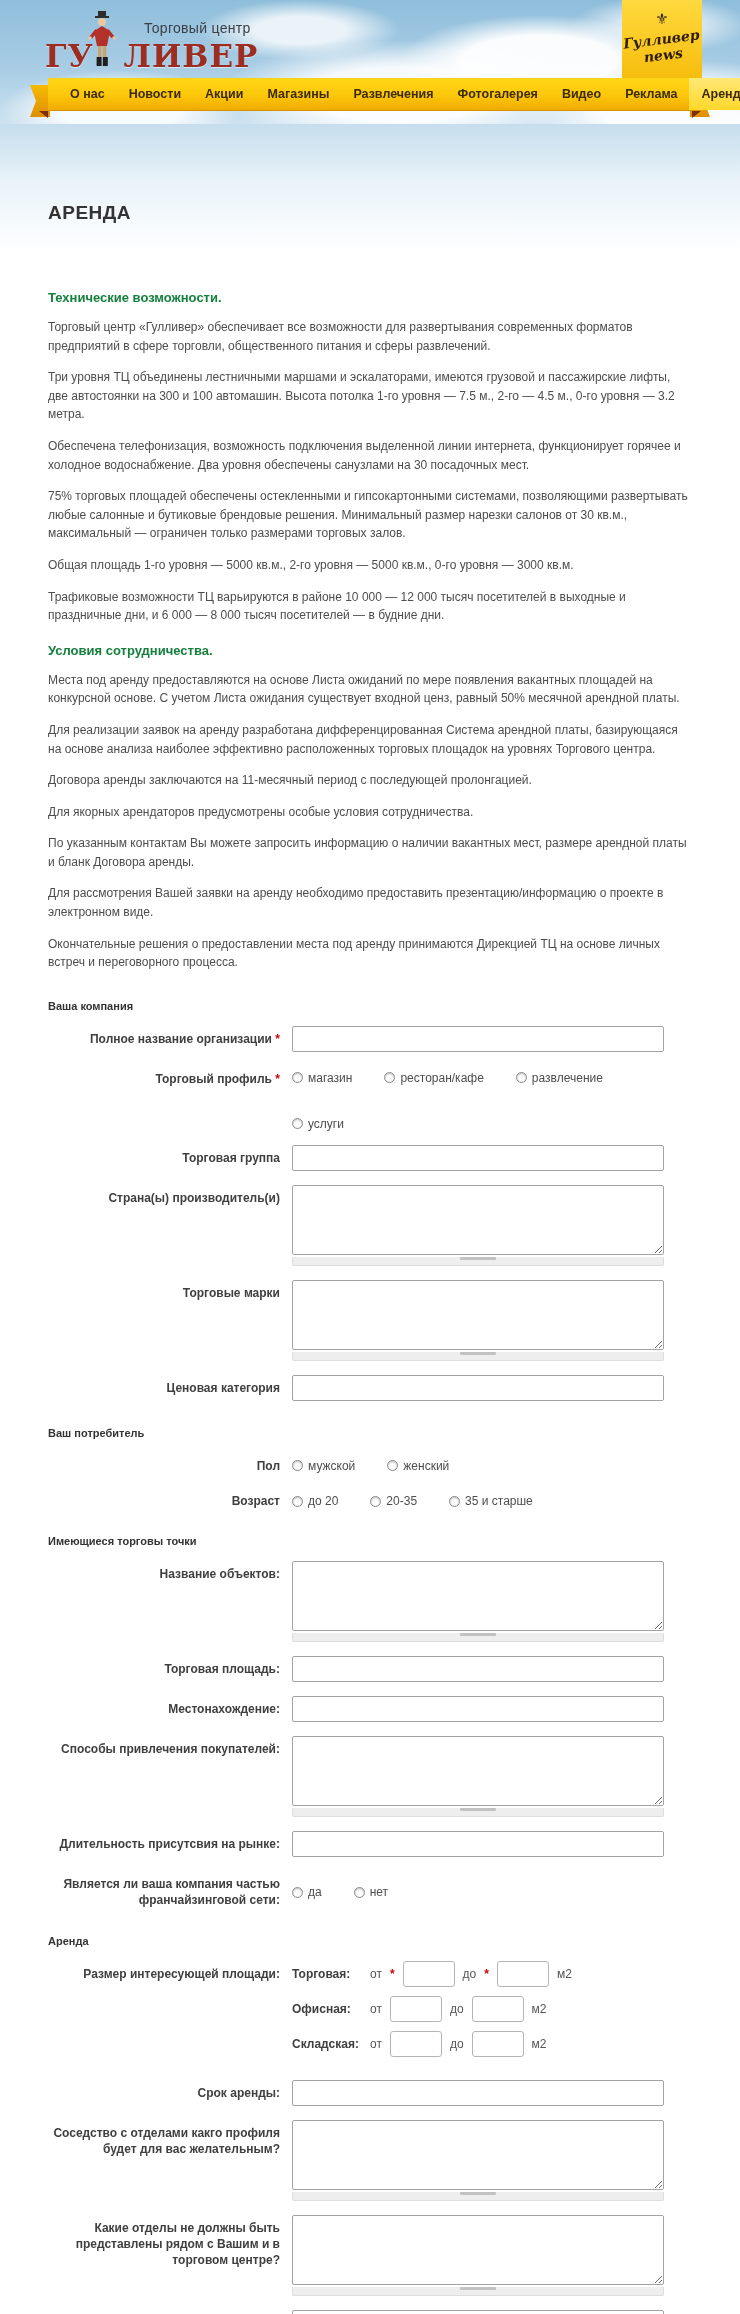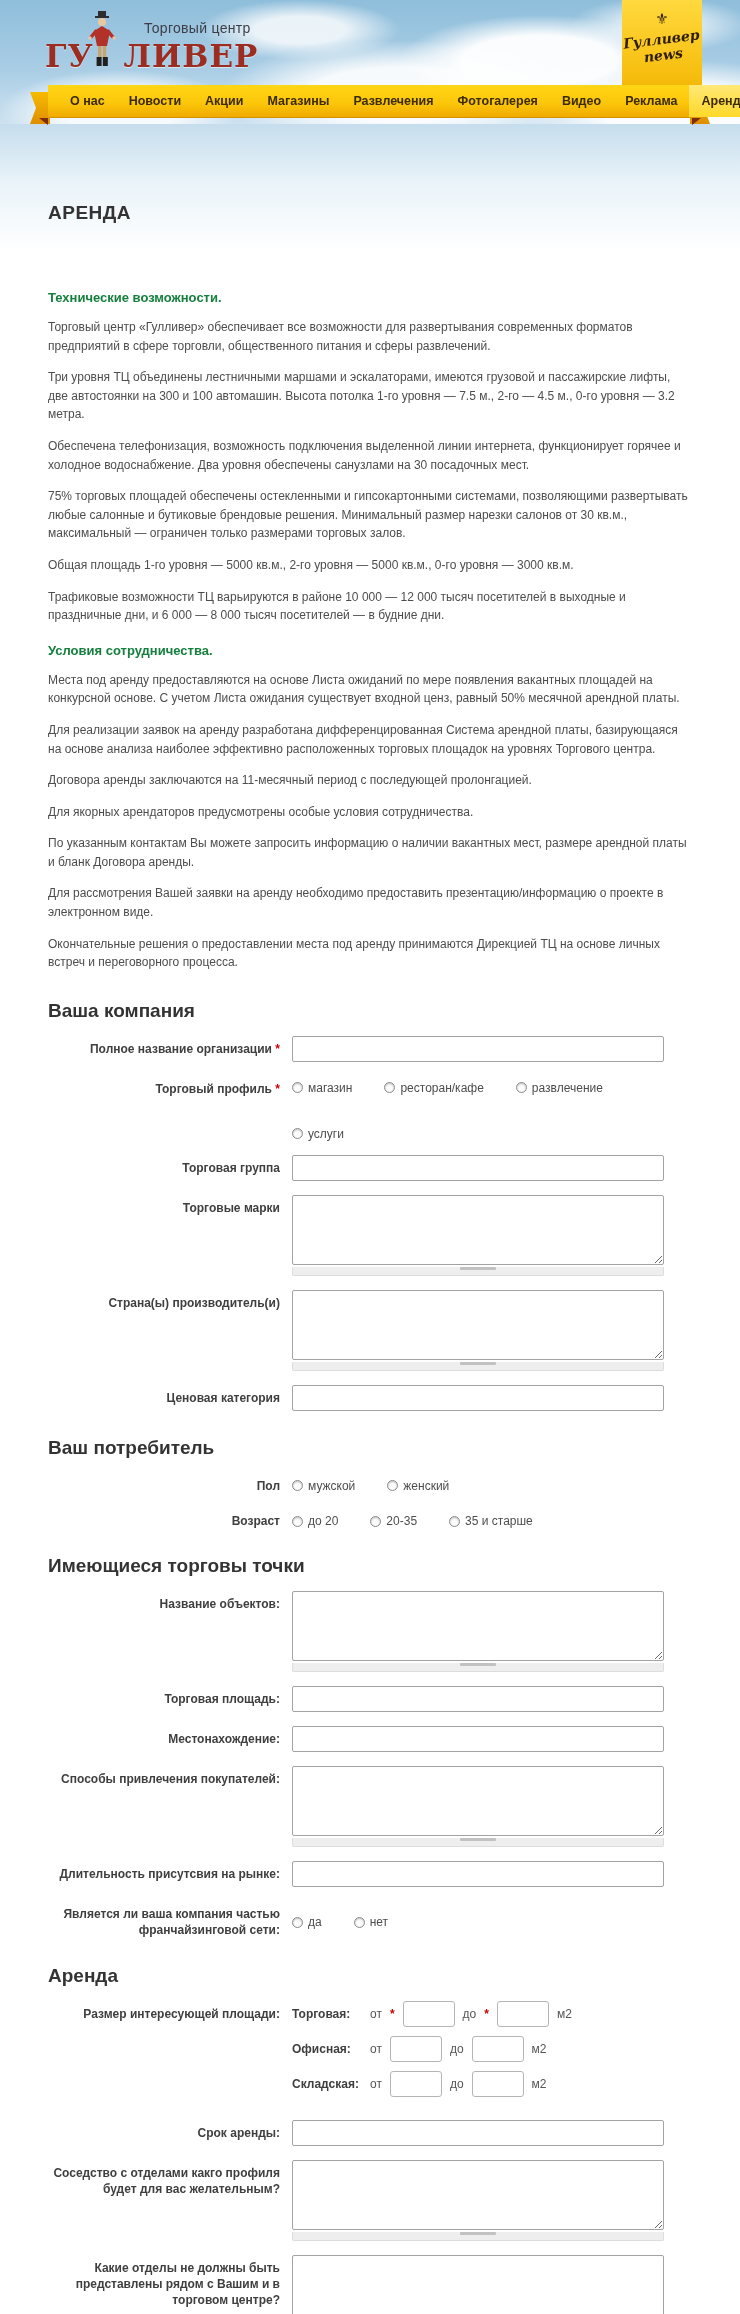--- a/index.html
+++ b/index.html
@@ -51,21 +51,21 @@
     box-shadow: 0 2px 4px rgba(0,0,0,.25);
   }
   .pennant .ornament { display:block; margin-top: 10px; font-size: 15px; color: #32200b; }
   .pennant .ptext {
     display: inline-block; margin-top: 3px; transform: rotate(-7deg);
     font-family: "DejaVu Serif", serif; font-style: italic; font-weight: bold;
     font-size: 14px; line-height: 1.15; color: #2e1d09;
   }
 
   
-  nav.ribbon { position: absolute; left: 48px; right: 48px; bottom: 0; height: 39px; }
+  nav.ribbon { position: absolute; left: 48px; right: 48px; bottom: 0; height: 46px; }
   .ribbon-bar {
     position: relative; height: 33px;
     background: linear-gradient(180deg, #ffd616 0%, #fcc70a 55%, #f0ab01 100%);
     border-bottom: 1px solid #d49200;
     display: flex; justify-content: space-between; align-items: stretch;
     padding: 0 10px; z-index: 2;
   }
   .nav-item {
     display: flex; align-items: center; padding: 0 12px;
     font-weight: bold; font-size: 12.5px; color: #3c2a00;
@@ -92,21 +92,21 @@
   }
   h1.page-title { font-size: 19px; color: #333; letter-spacing: .5px; }
 
   
   main { padding: 20px 48px 0; }
   .sec-title { font-size: 13px; font-weight: bold; color: #15803d; margin: 18px 0 6px; }
   main p { font-size: 12px; line-height: 1.55; margin: 13px 0; color: #4d4d4d; max-width: 648px; }
 
   
   form { margin-top: 28px; }
-  .group-title { font-size: 19px; font-weight: bold; color: #333; margin: 26px 0 14px; }
+  .group-title { font-size: 11px; font-weight: bold; color: #333; margin: 26px 0 14px; }
   .form-row { display: flex; margin-bottom: 14px; }
   .form-label {
     width: 244px; padding-right: 12px; padding-top: 5px;
     text-align: right; font-weight: bold; color: #3f3f3f; font-size: 12px; line-height: 1.35;
   }
   .form-field { width: 372px; }
   .req { color: #cc0000; font-weight: bold; }
   input[type="text"], textarea {
     width: 100%; border: 1px solid #a3a3a3; border-radius: 2px;
     background: #fff; font: 12px "Liberation Sans", sans-serif; color: #333;
@@ -245,29 +245,29 @@
             </label>
         </div>
       </div>
 
       <div class="form-row">
         <div class="form-label">Торговая группа</div>
         <div class="form-field"><input type="text" style=""></div>
       </div>
 
       <div class="form-row">
+        <div class="form-label">Страна(ы) производитель(и)</div>
+        <div class="form-field">
+          <textarea style=""></textarea>
+          <div class="grippie"></div>
+        </div>
+      </div>
+
+      <div class="form-row">
         <div class="form-label">Торговые марки</div>
-        <div class="form-field">
-          <textarea style=""></textarea>
-          <div class="grippie"></div>
-        </div>
-      </div>
-
-      <div class="form-row">
-        <div class="form-label">Страна(ы) производитель(и)</div>
         <div class="form-field">
           <textarea style=""></textarea>
           <div class="grippie"></div>
         </div>
       </div>
 
       <div class="form-row">
         <div class="form-label">Ценовая категория</div>
         <div class="form-field"><input type="text" style=""></div>
       </div>

